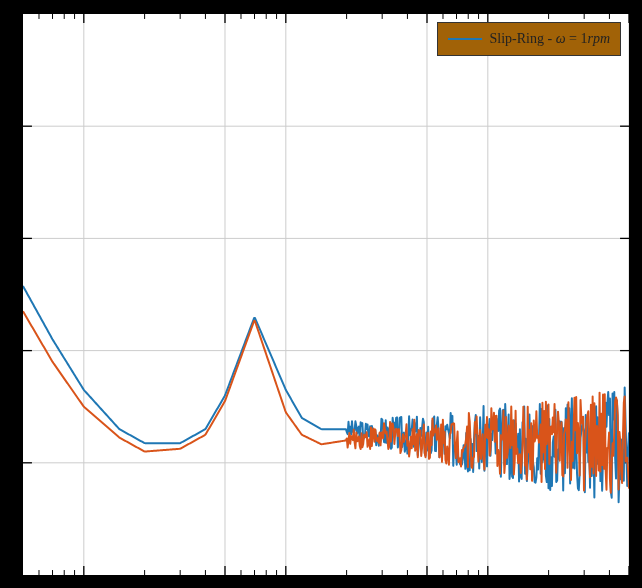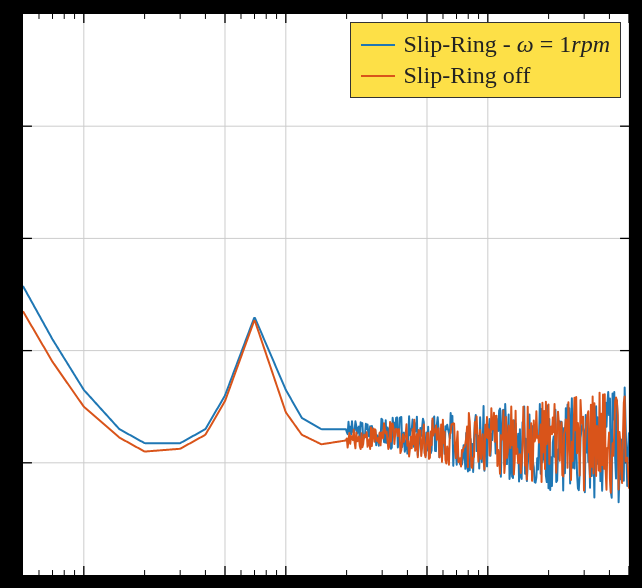--- a/index.html
+++ b/index.html
@@ -24,24 +24,24 @@
     position: absolute;
     left: 0;
     top: 0;
     width: 100%;
     height: 100%;
   }
   .legend {
     position: absolute;
     right: 8px;
     top: 8px;
-    background: #fde047;
+    background: #a16207;
     border: 1px solid #333;
     padding: 6px 10px;
-    font-size: 24px;
+    font-size: 14px;
   }
   .legend-row {
     display: flex;
     align-items: center;
     padding: 2px 0;
   }
   .legend-swatch {
     width: 34px;
     height: 2px;
     margin-right: 8px;
@@ -138,18 +138,14 @@
     <g id="series">
         <polyline points="0,274.025 0.8714285714285819,275.59920657314683 1.7428571428571413,277.1734131462936 2.6142857142857117,278.7476197194404 3.4857142857142827,280.3218262925873 4.357142857142853,281.89603286573407 5.228571428571423,283.47023943888087 6.099999999999993,285.04444601202766 6.971428571428576,286.6186525851745 7.842857142857135,288.1928591583213 8.714285714285717,289.7670657314681 9.585714285714289,291.34127230461496 10.45714285714287,292.9154788777618 11.328571428571422,294.48968545090855 12.200000000000001,296.0638920240554 13.07142857142857,297.6380985972022 13.942857142857141,299.212305170349 14.814285714285706,300.7865117434958 15.685714285714276,302.3607183166426 16.557142857142853,303.93492488978944 17.428571428571423,305.50913146293624 18.300000000000004,307.0833380360831 19.171428571428578,308.6575446092299 20.042857142857134,310.2317511823767 20.914285714285725,311.80595775552354 21.78571428571428,313.3801643286703 22.65714285714286,314.95437090181713 23.52857142857142,316.528577474964 24.39999999999999,318.1027840481107 25.27142857142857,319.6769906212576 26.142857142857135,321.25119719440437 27.01428571428572,322.8254037675512 27.885714285714293,324.399610340698 28.75714285714285,325.9738169138448 29.628571428571433,327.5480234869916 30.500000000000007,328.9710580665327 31.37142857142857,330.37793872478017 32.24285714285715,331.78481938302764 33.11428571428572,333.19170004127517 33.985714285714295,334.5985806995227 34.85714285714286,336.00546135777023 35.728571428571435,337.41234201601776 36.6,338.81922267426523 37.471428571428575,340.2261033325127 38.342857142857135,341.6329839907602 39.21428571428572,343.03986464900777 40.08571428571428,344.44674530725524 40.95714285714286,345.8536259655028 41.82857142857143,347.2605066237503 42.7,348.6673872819978 43.57142857142856,350.07426794024525 44.44285714285714,351.4811485984928 45.31428571428572,352.8880292567403 46.18571428571429,354.2949099149878 47.057142857142864,355.7017905732353 47.92857142857144,357.10867123148284 48.800000000000004,358.5155518897303 49.671428571428564,359.9224325479778 50.542857142857144,361.3293132062253 51.41428571428571,362.73619386447285 52.28571428571428,364.1430745227203 53.15714285714286,365.54995518096786 54.02857142857143,366.9568358392154 54.900000000000006,368.36371649746286 55.77142857142857,369.77059715571033 56.642857142857146,371.17747781395786 57.51428571428572,372.5843584722054 58.385714285714286,373.99123913045287 59.25714285714286,375.3981197887004 60.12857142857143,376.80500044694793 60.99999999999999,378.2118811051954 61.87142857142856,379.28123261302153 62.74285714285714,380.2438016860634 63.61428571428571,381.20637075910525 64.48571428571427,382.1689398321471 65.35714285714286,383.131508905189 66.22857142857144,384.09407797823087 67.1,385.05664705127265 67.97142857142858,386.01921612431454 68.84285714285714,386.9817851973564 69.71428571428571,387.9443542703982 70.58571428571429,388.9069233434401 71.45714285714286,389.869492416482 72.32857142857144,390.8320614895238 73.2,391.79463056256566 74.07142857142856,392.7571996356075 74.94285714285714,393.7197687086493 75.8142857142857,394.6823377816912 76.6857142857143,395.6449068547331 77.55714285714285,396.60747592777494 78.42857142857142,397.5700450008168 79.3,398.53261407385867 80.17142857142858,399.4951831469005 81.04285714285714,400.45775221994234 81.91428571428571,401.4203212929842 82.78571428571428,402.38289036602606 83.65714285714286,403.3454594390679 84.52857142857142,404.30802851210973 85.39999999999999,405.2705975851516 86.27142857142857,406.23316665819345 87.14285714285712,407.19573573123535 88.01428571428573,408.1583048042772 88.88571428571429,409.120873877319 89.75714285714287,410.0834429503609 90.62857142857143,411.04601202340274 91.5,412.0085810964446 92.37142857142858,412.97115016948646 93.24285714285715,413.9337192425283 94.11428571428571,414.89628831557013 94.9857142857143,415.858857388612 95.85714285714286,416.82142646165386 96.72857142857141,417.7839955346957 97.60000000000001,418.4254577258313 98.47142857142856,418.90998090838514 99.34285714285713,419.394504090939 100.21428571428571,419.87902727349285 101.08571428571429,420.36355045604677 101.95714285714286,420.8480736386007 102.82857142857142,421.33259682115454 103.7,421.8171200037084 104.57142857142856,422.30164318626225 105.44285714285714,422.78616636881617 106.31428571428572,423.2706895513701 107.18571428571428,423.75521273392394 108.05714285714286,424.2397359164778 108.92857142857143,424.72425909903166 109.80000000000001,425.20878228158557 110.67142857142856,425.6933054641394 111.54285714285714,426.17782864669334 112.41428571428571,426.6623518292472 113.28571428571429,427.14687501180106 114.15714285714286,427.6313981943549 115.02857142857144,428.11592137690883 115.89999999999999,428.60044455946274 116.77142857142857,429.0849677420166 117.64285714285715,429.56949092457046 118.51428571428572,430.0540141071243 119.3857142857143,430.53853728967823 120.25714285714287,431.0230604722321 121.12857142857145,431.507583654786 121.99999999999999,431.99210683733986 122.87142857142857,432.225 123.74285714285713,432.225 124.6142857142857,432.225 125.48571428571428,432.225 126.35714285714286,432.225 127.22857142857141,432.225 128.09999999999997,432.225 128.97142857142856,432.225 129.84285714285716,432.225 130.71428571428575,432.225 131.58571428571426,432.225 132.45714285714288,432.225 133.32857142857142,432.225 134.2,432.225 135.07142857142856,432.225 135.94285714285715,432.225 136.81428571428572,432.225 137.68571428571428,432.225 138.55714285714285,432.225 139.42857142857142,432.225 140.29999999999998,432.225 141.17142857142858,432.225 142.04285714285714,432.225 142.9142857142857,432.225 143.7857142857143,432.225 144.65714285714284,432.225 145.52857142857144,432.225 146.4,432.225 147.27142857142857,432.225 148.14285714285714,432.225 149.01428571428573,432.225 149.88571428571427,432.225 150.75714285714284,432.225 151.6285714285714,432.225 152.5,432.225 153.3714285714286,432.225 154.24285714285713,432.225 155.1142857142857,432.225 155.9857142857143,432.225 156.8571428571429,432.225 157.72857142857143,432.225 158.6,432.0159888554988 159.47142857142856,431.53146567294493 160.34285714285713,431.0469424903911 161.21428571428572,430.56241930783716 162.0857142857143,430.0778961252833 162.95714285714286,429.5933729427294 163.82857142857145,429.10884976017553 164.70000000000002,428.6243265776217 165.57142857142856,428.1398033950678 166.44285714285718,427.6552802125139 167.31428571428572,427.17075702996 168.1857142857143,426.68623384740613 169.05714285714285,426.20171066485227 169.92857142857147,425.7171874822984 170.8,425.2326642997445 171.67142857142858,424.74814111719064 172.54285714285714,424.2636179346367 173.41428571428574,423.77909475208287 174.2857142857143,423.294571569529 175.15714285714284,422.8100483869751 176.02857142857147,422.32552520442124 176.90000000000003,421.8410020218673 177.77142857142857,421.35647883931347 178.64285714285714,420.8719556567596 179.51428571428573,420.38743247420575 180.38571428571433,419.90290929165184 181.25714285714287,419.4183861090979 182.1285714285714,418.93386292654407 183.00000000000003,418.4493397439902 183.87142857142857,417.6817237661968 184.74285714285716,416.18254210502386 185.6142857142857,414.68336044385086 186.48571428571432,413.1841787826778 187.35714285714286,411.6849971215048 188.22857142857143,410.18581546033187 189.10000000000002,408.6866337991588 189.9714285714286,407.1874521379858 190.84285714285716,405.68827047681293 191.71428571428572,404.18908881563993 192.58571428571432,402.6899071544669 193.45714285714288,401.19072549329394 194.32857142857142,399.69154383212094 195.20000000000002,398.19236217094794 196.07142857142858,396.69318050977495 196.94285714285718,395.19399884860195 197.81428571428572,393.69481718742895 198.68571428571425,392.19563552625596 199.55714285714288,390.69645386508296 200.42857142857142,389.19727220390996 201.3,387.698090542737 202.17142857142858,386.19890888156397 203.04285714285717,384.699727220391 203.9142857142857,382.65341108603127 204.78571428571428,380.33352771507805 205.65714285714284,378.0136443441249 206.52857142857144,375.6937609731716 207.4,373.37387760221844 208.27142857142857,371.0539942312653 209.1428571428571,368.7341108603121 210.01428571428573,366.41422748935884 210.88571428571427,364.0943441184057 211.75714285714287,361.7744607474525 212.62857142857143,359.45457737649923 213.50000000000003,357.13469400554607 214.37142857142857,354.81481063459285 215.2428571428571,352.49492726363974 216.11428571428573,350.1750438926864 216.98571428571427,347.85516052173324 217.85714285714286,345.5352771507801 218.7285714285714,343.2153937798269 219.60000000000002,340.89551040887363 220.47142857142856,338.57562703792047 221.34285714285713,336.2557436669673 222.2142857142857,333.9358602960141 223.0857142857143,331.61597692506086 223.95714285714286,329.29609355410764 224.82857142857142,326.97621018315454 225.70000000000002,324.6563268122012 226.57142857142858,322.33644344124804 227.44285714285712,320.0165600702949 228.31428571428572,317.69667669934177 229.18571428571428,315.37679332838843 230.05714285714288,313.05690995743527 230.92857142857142,310.7370265864821 231.79999999999998,308.41714321552894 232.67142857142858,306.09725984457566 233.54285714285714,306.2585857791687 234.4142857142857,308.29074672997064 235.2857142857143,310.3229076807727 236.15714285714287,312.35506863157457 237.02857142857144,314.3872295823765 237.89999999999998,316.41939053317844 238.7714285714286,318.45155148398044 239.64285714285714,320.48371243478243 240.51428571428573,322.5158733855843 241.38571428571427,324.54803433638625 242.2571428571429,326.5801952871883 243.12857142857143,328.6123562379902 243.99999999999997,330.6445171887922 244.87142857142857,332.67667813959406 245.74285714285713,334.70883909039605 246.61428571428573,336.74100004119805 247.48571428571427,338.77316099199993 248.3571428571429,340.80532194280204 249.22857142857143,342.8374828936039 250.1,344.86964384440586 250.97142857142856,346.9018047952078 251.84285714285716,348.9339657460098 252.71428571428572,350.9661266968117 253.5857142857143,352.99828764761367 254.45714285714283,355.03044859841555 255.32857142857145,357.0626095492176 256.2,359.09477050001954 257.07142857142856,361.1269314508214 257.9428571428571,363.1590924016234 258.81428571428575,365.1912533524254 259.6857142857143,367.2234143032274 260.5571428571428,369.2555752540293 261.42857142857144,371.2877362048313 262.3,373.31989715563327 263.1714285714286,375.35205810643515 264.04285714285714,377.3842190572371 264.91428571428577,379.2018829998681 265.7857142857143,380.7309247188959 266.65714285714284,382.2599664379237 267.5285714285714,383.7890081569516 268.4,385.3180498759795 269.2714285714286,386.8470915950073 270.1428571428571,388.3761333140352 271.01428571428573,389.9051750330631 271.8857142857143,391.43421675209095 272.75714285714287,392.9632584711188 273.62857142857143,394.49230019014664 274.5,396.02134190917457 275.37142857142857,397.55038362820244 276.24285714285713,399.07942534723026 277.1142857142857,400.6084670662581 277.9857142857143,402.137508785286 278.85714285714283,403.6665505043138 279.72857142857146,405.1955922233417 280.59999999999997,406.72463394236956 281.4714285714286,407.27509579927096 282.34285714285716,407.77482301966194 283.21428571428567,408.2745502400529 284.0857142857143,408.77427746044395 284.95714285714286,409.27400468083493 285.8285714285714,409.7737319012259 286.7,410.27345912161695 287.5714285714286,410.773186342008 288.4428571428571,411.2729135623989 289.3142857142857,411.77264078278995 290.18571428571425,412.27236800318093 291.0571428571429,412.7720952235719 291.92857142857144,413.27182244396295 292.8,413.7715496643539 293.6714285714286,414.2712768847449 294.54285714285714,414.77100410513594 295.4142857142857,415.2707313255269 296.2857142857143,415.7704585459179 297.15714285714284,416.27018576630894 298.02857142857147,416.7699129866999 298.9,417.2696402070909 299.77142857142854,417.7693674274819 300.64285714285717,418.1 301.51428571428573,418.1 302.3857142857143,418.1 303.2571428571428,418.1 304.12857142857143,418.1 305,418.1 305.87142857142857,418.1 306.7428571428572,418.1 307.61428571428576,418.1 308.48571428571427,418.1 309.35714285714283,418.1 310.2285714285714,418.1 311.1,418.1 311.9714285714286,418.1 312.8428571428571,418.1 313.7142857142858,418.1 314.5857142857143,418.1 315.45714285714286,418.1 316.3285714285714,418.1 317.2,418.1 318.0714285714286,418.1 318.9428571428571,418.1 319.81428571428575,418.1 320.68571428571425,418.1 321.5571428571429,418.1 322.42857142857144,418.1 323.3,418.1 324.1714285714286,418.1 325.0428571428571,418.1 325.9142857142857,420.9992762361875 326.7857142857143,423.15286079532257 327.65714285714284,410.71589461914505 328.52857142857147,420.5880634384374 329.40000000000003,415.7232880650055 330.2714285714286,423.35090213680235 331.1428571428571,410.09593991104623 332.0142857142857,420.344127608139 332.8857142857143,421.54990660207307 333.75714285714287,419.59069870990436 334.62857142857143,410.23531050557375 335.49999999999994,414.96871728384235 336.3714285714286,422.5116753851612 337.24285714285713,416.89075886364276 338.1142857142857,415.5668903786328 338.98571428571427,430.5990216640407 339.8571428571429,411.22665683555874 340.72857142857146,415.00170053061106 341.59999999999997,412.0263658335204 342.4714285714286,428.35710027108536 343.34285714285716,426.8782374560411 344.2142857142857,425.0623433966047 345.0857142857143,412.6429643960628 345.95714285714286,417.8723313056653 346.8285714285715,413.43241974964553 347.7,424.7739078837425 348.57142857142856,425.6091765517748 349.4428571428571,415.12135520977927 350.3142857142857,431.3268910087454 351.1857142857143,414.8356518327677 352.0571428571429,420.75789436443154 352.92857142857144,420.28257515646294 353.79999999999995,427.02858260807346 354.6714285714286,419.14705375688425 355.54285714285714,434.3245103674683 356.4142857142857,424.32797425895194 357.2857142857143,426.3073722656884 358.15714285714284,434.82478638047525 359.02857142857147,422.3135567253564 359.9,430.71475973017766 360.77142857142854,407.7361616378811 361.64285714285717,408.37371818352307 362.51428571428573,419.3059977898519 363.3857142857143,431.05757936670386 364.2571428571428,431.49734412248176 365.1285714285715,409.1648487048243 366,431.92046018417136 366.87142857142857,416.4565032436403 367.74285714285713,419.41660980350343 368.61428571428576,427.3529613622145 369.4857142857143,412.6265819011861 370.35714285714283,437.87897751732646 371.2285714285714,436.7743910535162 372.09999999999997,406.728254180062 372.9714285714286,415.9411382319107 373.84285714285716,411.6836378783432 374.71428571428567,419.27785057944504 375.58571428571435,406.7083542795234 376.45714285714286,406.28298651545686 377.3285714285714,436.66693848033003 378.2,432.7812986176804 379.07142857142856,406.8543021112026 379.9428571428572,406.2257215863059 380.8142857142857,405.8295805466968 381.6857142857143,436.10795985774575 382.5571428571428,423.3021907118789 383.42857142857144,421.6399998196764 384.3,440.93535452007757 385.1714285714286,435.88476296853435 386.04285714285714,427.32335567090934 386.91428571428565,442.7304344745703 387.78571428571433,426.7713364379988 388.65714285714284,405.15706217746185 389.5285714285714,424.23744990547493 390.40000000000003,418.48395446057503 391.2714285714286,419.08192118215584 392.14285714285717,408.41484665199346 393.0142857142857,435.75975762516845 393.88571428571424,411.24258146704614 394.75714285714287,420.60433081345235 395.62857142857143,419.01770885245503 396.5,405.5561428054415 397.3714285714285,444.45491390461103 398.2428571428572,436.06316991772354 399.1142857142857,428.2434518982883 399.98571428571427,416.9847895720136 400.85714285714283,425.01135681401223 401.72857142857146,416.5421068614297 402.6,407.5351508760407 403.47142857142853,410.98609389577337 404.34285714285716,441.98734544823435 405.2142857142857,444.74029367992574 406.0857142857143,421.41495244509713 406.95714285714286,439.49899257105307 407.8285714285714,415.640421619097 408.69999999999993,437.65471535277254 409.57142857142856,435.5288177037985 410.4428571428572,442.4465467213123 411.3142857142857,439.58494730010256 412.1857142857143,409.4499531820902 413.0571428571429,408.0467219533638 413.9285714285714,405.397600621085 414.8,440.0379842461582 415.67142857142863,440.260799585984 416.54285714285714,414.08766502524895 417.4142857142857,406.0518498014935 418.2857142857142,417.628314055365 419.15714285714284,446.45189392646887 420.02857142857147,439.4800870355064 420.9,420.6800863561276 421.77142857142854,428.4285552716983 422.6428571428572,414.80324770236075 423.51428571428573,428.4576341477559 424.3857142857143,442.9619192178451 425.25714285714287,415.07530419361365 426.1285714285714,418.35694156999284 427.00000000000006,413.6865067842249 427.87142857142857,418.56985852620346 428.74285714285713,421.97426482160597 429.6142857142857,427.1667618711761 430.4857142857142,401.91497919732706 431.3571428571429,416.37648133839 432.22857142857146,404.7334585703768 433.09999999999997,455.0758793814548 433.97142857142853,434.8053808388539 434.8428571428572,436.57121452559613 435.7142857142857,440.35616278666566 436.5857142857143,453.9791151595087 437.4571428571428,441.60458502800475 438.3285714285714,448.19393114492283 439.20000000000005,448.7806003705282 440.07142857142856,453.4705535478463 440.9428571428571,454.6811303137318 441.81428571428575,453.66788633953286 442.68571428571425,447.1880398876597 443.5571428571429,434.2053159448504 444.4285714285714,443.40410357467954 445.3,458.08317622429286 446.1714285714286,421.87321574582757 447.0428571428571,453.86389542606315 447.9142857142857,460.69968859660366 448.78571428571433,455.09530435185013 449.65714285714284,459.4812856978924 450.5285714285714,427.93576952370927 451.40000000000003,444.7806435629016 452.2714285714286,433.04476467463485 453.14285714285717,461.1656645836188 454.0142857142857,427.0232811983758 454.88571428571424,411.41629581823 455.7571428571429,403.8241931247123 456.62857142857143,440.22101200530403 457.5,433.76158951825516 458.37142857142857,424.9792476459015 459.2428571428571,457.7108374414009 460.11428571428576,406.16280925011984 460.9857142857143,431.81001396909033 461.85714285714283,451.18422544463976 462.7285714285714,435.1502056203558 463.59999999999997,394.91093768575786 464.4714285714286,460.0262908738967 465.34285714285716,424.50219517673474 466.21428571428567,423.225718564723 467.0857142857143,455.5993949631969 467.9571428571429,413.7199892911867 468.8285714285714,419.0720910808588 469.7,407.76426957280603 470.5714285714286,444.7956282294322 471.4428571428571,423.09786105116495 472.31428571428575,429.1129469590255 473.18571428571425,416.37105745705776 474.0571428571429,405.10814507005114 474.92857142857144,418.6442869243182 475.79999999999995,442.54598177140457 476.6714285714286,407.3403160972782 477.5428571428572,418.376257959146 478.4142857142857,419.85847023338323 479.2857142857143,399.40149961248073 480.1571428571428,397.3674743698964 481.02857142857147,466.02840138376564 481.90000000000003,425.1746020951606 482.77142857142854,399.2814381667726 483.6428571428571,398.71056942831945 484.5142857142858,453.93764232100426 485.3857142857143,392.8476569522138 486.25714285714287,413.8499143550629 487.12857142857143,453.3231055459567 487.99999999999994,423.37516625616445 488.8714285714286,403.37701136963136 489.74285714285713,468.2012183613647 490.6142857142857,459.26436697711546 491.48571428571427,412.7105982366185 492.3571428571428,465.87535931922514 493.22857142857146,467.27012649381663 494.1,409.04435127337183 494.97142857142853,412.00337345179366 495.84285714285716,412.5017786652767 496.7142857142858,439.44254176422635 497.5857142857143,434.2880426529387 498.45714285714286,422.7718076200133 499.32857142857137,470.7697393225812 500.2,418.18751028398015 501.0714285714286,465.8224008486212 501.9428571428571,468.2449800420944 502.8142857142857,411.2048565678506 503.6857142857143,423.6008836398977 504.5571428571428,395.372664999153 505.42857142857144,463.0090522238019 506.30000000000007,427.6634488958558 507.1714285714286,470.40892824394905 508.04285714285714,454.1910881152013 508.91428571428565,443.98356212102556 509.7857142857143,403.30106248349864 510.6571428571429,433.30977294687375 511.5285714285714,436.68323706257075 512.4,415.00611720588614 513.2714285714286,451.1592539812343 514.1428571428571,456.3372165136077 515.0142857142857,471.4013419126661 515.8857142857142,472.0809494347456 516.7571428571429,466.738407517352 517.6285714285715,447.3037632041653 518.5,458.7707440041292 519.3714285714286,430.0341835972781 520.2428571428571,392.73961270025285 521.1142857142856,463.01010506364486 521.9857142857143,397.78660765834695 522.8571428571429,451.42819855361165 523.7285714285714,447.1658106060658 524.6,423.8614895331572 525.4714285714285,403.83525742385814 526.3428571428572,464.66486152539306 527.2142857142858,471.393522857028 528.0857142857143,394.3383108715719 528.9571428571428,477.5449291104517 529.8285714285715,407.90830968810974 530.7,479.34399800476154 531.5714285714286,446.3942861772372 532.4428571428572,475.4050407752223 533.3142857142857,431.3709991634059 534.1857142857143,425.44124843913784 535.0571428571428,445.8644433225949 535.9285714285714,398.6672316672201 536.8,471.39375407518276 537.6714285714285,469.8073640311743 538.5428571428572,438.49927462293476 539.4142857142857,447.9889039861078 540.2857142857142,410.093285924501 541.1571428571428,413.83631328873975 542.0285714285715,410.62833928960356 542.9,420.8632294469522 543.7714285714286,479.9163904555065 544.6428571428571,417.017448030998 545.5142857142857,462.619034602261 546.3857142857144,397.1297338420088 547.2571428571429,426.56104786753036 548.1285714285714,393.2835838547446 549,422.63513037063774 549.8714285714285,397.0184229366984 550.7428571428571,472.8679222276786 551.6142857142858,414.7942714443079 552.4857142857143,387.08228139567507 553.3571428571429,457.0450813499122 554.2285714285714,432.8483763934392 555.1,457.74907832927073 555.9714285714286,403.6301515014229 556.8428571428572,434.11792041693195 557.7142857142857,463.21182022372255 558.5857142857144,477.6246743568797 559.4571428571429,479.4896563649472 560.3285714285714,463.15053534804804 561.1999999999999,426.8031206503741 562.0714285714286,419.75582144959014 562.9428571428572,413.02076091210733 563.8142857142857,416.82524546447155 564.6857142857143,421.67319309992047 565.5571428571428,481.61103933862773 566.4285714285713,403.7931692531182 567.3000000000001,441.71394577469323 568.1714285714286,409.9028951760629 569.0428571428571,451.1531962589655 569.9142857142857,435.0687176083022 570.7857142857142,477.0395473787317 571.6571428571428,405.06530000709995 572.5285714285715,465.27329255161186 573.4,419.8252432157844 574.2714285714286,438.42958306694845 575.1428571428572,487.0152921719365 576.0142857142857,411.3794897259464 576.8857142857142,395.01733963305367 577.7571428571429,453.3368045168493 578.6285714285714,406.1705040072334 579.5,451.3488460182731 580.3714285714285,428.744756179942 581.2428571428571,470.4604484076276 582.1142857142858,448.8916494895118 582.9857142857143,480.04982068244385 583.8571428571429,443.96163443964355 584.7285714285715,453.0302945175568 585.6,446.1963938943236 586.4714285714285,391.6197976354706 587.3428571428572,415.70984680348704 588.2142857142858,392.6787225210177 589.0857142857143,380.68442045493583 589.9571428571428,403.9603843378309 590.8285714285714,387.2948001956002 591.7,480.7087322855041 592.5714285714286,487.1157320387542 593.4428571428572,382.09939485379954 594.3142857142857,408.42147145548256 595.1857142857142,380.6979036534208 596.0571428571429,446.53603364843104 596.9285714285714,467.82427908256193 597.8,389.1473492381188 598.6714285714286,412.308764962602 599.5428571428571,491.7182258963435 600.4142857142857,465.0673479018237 601.2857142857143,468.5536220938525 602.1571428571428,428.6476083237744 603.0285714285715,437.74849886535566 603.9000000000001,444.67090649765197 604.7714285714286,470.16190882468175 605.6428571428571,376.19552034293235 606.5142857142856,410.43325203076404 607.3857142857142,444.1255975694433 608.2571428571429,475.3586640685128 609.1285714285714,437.91703947759004 610,421.40833076131685" fill="none" stroke="#1f77b4" stroke-width="2" stroke-linejoin="round"></polyline>
         <polyline points="0,299.45 0.8714285714285819,300.9413535956128 1.7428571428571413,302.4327071912256 2.6142857142857117,303.9240607868383 3.4857142857142827,305.4154143824511 4.357142857142853,306.90676797806384 5.228571428571423,308.39812157367663 6.099999999999993,309.8894751692894 6.971428571428576,311.38082876490216 7.842857142857135,312.8721823605149 8.714285714285717,314.36353595612775 9.585714285714289,315.8548895517405 10.45714285714287,317.3462431473533 11.328571428571422,318.837596742966 12.200000000000001,320.3289503385788 13.07142857142857,321.82030393419154 13.942857142857141,323.31165752980434 14.814285714285706,324.8030111254171 15.685714285714276,326.29436472102986 16.557142857142853,327.7857183166426 17.428571428571423,329.2770719122554 18.300000000000004,330.7684255078682 19.171428571428578,332.2597791034809 20.042857142857134,333.75113269909366 20.914285714285725,335.2424862947065 21.78571428571428,336.73383989031925 22.65714285714286,338.225193485932 23.52857142857142,339.71654708154483 24.39999999999999,341.20790067715757 25.27142857142857,342.6992542727703 26.142857142857135,344.19060786838304 27.01428571428572,345.6819614639959 27.885714285714293,347.1733150596086 28.75714285714285,348.66466865522136 29.628571428571433,350.1560222508342 30.500000000000007,351.4298293924735 31.37142857142857,352.68038997758237 32.24285714285715,353.93095056269124 33.11428571428572,355.18151114780017 33.985714285714295,356.4320717329091 34.85714285714286,357.68263231801797 35.728571428571435,358.93319290312684 36.6,360.18375348823577 37.471428571428575,361.43431407334464 38.342857142857135,362.6848746584535 39.21428571428572,363.93543524356244 40.08571428571428,365.1859958286713 40.95714285714286,366.4365564137802 41.82857142857143,367.6871169988891 42.7,368.93767758399804 43.57142857142856,370.1882381691069 44.44285714285714,371.4387987542158 45.31428571428572,372.6893593393247 46.18571428571429,373.9399199244336 47.057142857142864,375.1904805095425 47.92857142857144,376.4410410946514 48.800000000000004,377.69160167976025 49.671428571428564,378.9421622648691 50.542857142857144,380.19272284997805 51.41428571428571,381.443283435087 52.28571428571428,382.69384402019585 53.15714285714286,383.9444046053047 54.02857142857143,385.19496519041365 54.900000000000006,386.4455257755226 55.77142857142857,387.69608636063145 56.642857142857146,388.9466469457403 57.51428571428572,390.1972075308492 58.385714285714286,391.4477681159581 59.25714285714286,392.698328701067 60.12857142857143,393.9488892861759 60.99999999999999,395.1994498712848 61.87142857142856,396.07453991023124 62.74285714285714,396.83084418190697 63.61428571428571,397.5871484535827 64.48571428571427,398.34345272525843 65.35714285714286,399.0997569969342 66.22857142857144,399.85606126861 67.1,400.6123655402857 67.97142857142858,401.3686698119614 68.84285714285714,402.1249740836372 69.71428571428571,402.88127835531293 70.58571428571429,403.63758262698866 71.45714285714286,404.3938868986644 72.32857142857144,405.1501911703401 73.2,405.90649544201585 74.07142857142856,406.6627997136916 74.94285714285714,407.41910398536737 75.8142857142857,408.1754082570431 76.6857142857143,408.9317125287189 77.55714285714285,409.6880168003946 78.42857142857142,410.44432107207035 79.3,411.2006253437461 80.17142857142858,411.9569296154218 81.04285714285714,412.71323388709754 81.91428571428571,413.4695381587733 82.78571428571428,414.22584243044906 83.65714285714286,414.9821467021248 84.52857142857142,415.73845097380047 85.39999999999999,416.49475524547626 86.27142857142857,417.25105951715204 87.14285714285712,418.0073637888278 88.01428571428573,418.7636680605035 88.88571428571429,419.51997233217924 89.75714285714287,420.27627660385497 90.62857142857143,421.0325808755307 91.5,421.78888514720643 92.37142857142858,422.5451894188822 93.24285714285715,423.30149369055795 94.11428571428571,424.0577979622337 94.9857142857143,424.81410223390947 95.85714285714286,425.5704065055852 96.72857142857141,426.3267107772609 97.60000000000001,426.9004577258313 98.47142857142856,427.38498090838516 99.34285714285713,427.869504090939 100.21428571428571,428.3540272734929 101.08571428571429,428.8385504560468 101.95714285714286,429.32307363860065 102.82857142857142,429.80759682115456 103.7,430.2921200037084 104.57142857142856,430.7766431862623 105.44285714285714,431.26116636881613 106.31428571428572,431.74568955137005 107.18571428571428,432.23021273392396 108.05714285714286,432.7147359164778 108.92857142857143,433.1992590990317 109.80000000000001,433.68378228158554 110.67142857142856,434.16830546413945 111.54285714285714,434.6528286466933 112.41428571428571,435.1373518292472 113.28571428571429,435.6218750118011 114.15714285714286,436.10639819435494 115.02857142857144,436.5909213769088 115.89999999999999,437.0754445594627 116.77142857142857,437.5599677420166 117.64285714285715,438.0444909245705 118.51428571428572,438.52901410712434 119.3857142857143,439.01353728967825 120.25714285714287,439.4980604722321 121.12857142857145,439.982583654786 121.99999999999999,440.4671068373399 122.87142857142857,440.6642931319285 123.74285714285713,440.59553819813976 124.6142857142857,440.5267832643511 125.48571428571428,440.45802833056234 126.35714285714286,440.38927339677366 127.22857142857141,440.320518462985 128.09999999999997,440.25176352919624 128.97142857142856,440.18300859540756 129.84285714285716,440.1142536616188 130.71428571428575,440.04549872783014 131.58571428571426,439.97674379404145 132.45714285714288,439.9079888602527 133.32857142857142,439.83923392646403 134.2,439.7704789926753 135.07142857142856,439.7017240588866 135.94285714285715,439.63296912509793 136.81428571428572,439.5642141913092 137.68571428571428,439.4954592575205 138.55714285714285,439.42670432373177 139.42857142857142,439.3579493899431 140.29999999999998,439.2891944561544 141.17142857142858,439.2204395223657 142.04285714285714,439.151684588577 142.9142857142857,439.0829296547883 143.7857142857143,439.01417472099956 144.65714285714284,438.9454197872109 145.52857142857144,438.8766648534222 146.4,438.80790991963346 147.27142857142857,438.7391549858448 148.14285714285714,438.67040005205604 149.01428571428573,438.60164511826736 149.88571428571427,438.5328901844787 150.75714285714284,438.46413525069 151.6285714285714,438.39538031690125 152.5,438.3266253831125 153.3714285714286,438.25787044932383 154.24285714285713,438.18911551553515 155.1142857142857,438.12036058174647 155.9857142857143,438.05160564795773 156.8571428571429,437.98285071416905 157.72857142857143,437.9140957803803 158.6,437.6659888554988 159.47142857142856,437.1814656729449 160.34285714285713,436.69694249039105 161.21428571428572,436.2124193078372 162.0857142857143,435.7278961252833 162.95714285714286,435.2433729427294 163.82857142857145,434.7588497601755 164.70000000000002,434.27432657762165 165.57142857142856,433.7898033950678 166.44285714285718,433.3052802125139 167.31428571428572,432.82075702996 168.1857142857143,432.3362338474061 169.05714285714285,431.85171066485225 169.92857142857147,431.3671874822984 170.8,430.88266429974453 171.67142857142858,430.3981411171906 172.54285714285714,429.91361793463676 173.41428571428574,429.42909475208285 174.2857142857143,428.944571569529 175.15714285714284,428.46004838697513 176.02857142857147,427.9755252044212 176.90000000000003,427.49100202186736 177.77142857142857,427.00647883931344 178.64285714285714,426.5219556567596 179.51428571428573,426.03743247420573 180.38571428571433,425.5529092916519 181.25714285714287,425.06838610909796 182.1285714285714,424.5838629265441 183.00000000000003,424.0993397439902 183.87142857142857,423.33172376619683 184.74285714285716,421.8325421050239 185.6142857142857,420.3333604438509 186.48571428571432,418.83417878267784 187.35714285714286,417.33499712150484 188.22857142857143,415.8358154603319 189.10000000000002,414.33663379915885 189.9714285714286,412.83745213798585 190.84285714285716,411.3382704768129 191.71428571428572,409.8390888156399 192.58571428571432,408.3399071544669 193.45714285714288,406.8407254932939 194.32857142857142,405.3415438321209 195.20000000000002,403.842362170948 196.07142857142858,402.3431805097749 196.94285714285718,400.8439988486019 197.81428571428572,399.344817187429 198.68571428571425,397.845635526256 199.55714285714288,396.34645386508294 200.42857142857142,394.84727220390994 201.3,393.348090542737 202.17142857142858,391.84890888156394 203.04285714285717,390.34972722039106 203.9142857142857,388.2481757676752 204.78571428571428,385.845439419188 205.65714285714284,383.4427030707008 206.52857142857144,381.0399667222135 207.4,378.6372303737263 208.27142857142857,376.23449402523903 209.1428571428571,373.83175767675186 210.01428571428573,371.4290213282645 210.88571428571427,369.0262849797773 211.75714285714287,366.6235486312901 212.62857142857143,364.22081228280274 213.50000000000003,361.8180759343156 214.37142857142857,359.4153395858283 215.2428571428571,357.0126032373411 216.11428571428573,354.6098668888538 216.98571428571427,352.2071305403666 217.85714285714286,349.8043941918794 218.7285714285714,347.4016578433922 219.60000000000002,344.99892149490483 220.47142857142856,342.5961851464176 221.34285714285713,340.1934487979304 222.2142857142857,337.7907124494432 223.0857142857143,335.3879761009559 223.95714285714286,332.9852397524687 224.82857142857142,330.58250340398143 225.70000000000002,328.17976705549415 226.57142857142858,325.77703070700693 227.44285714285712,323.3742943585197 228.31428571428572,320.9715580100325 229.18571428571428,318.56882166154514 230.05714285714288,316.166085313058 230.92857142857142,313.7633489645707 231.79999999999998,311.3606126160836 232.67142857142858,308.9578762675962 233.54285714285714,309.39551271971413 234.4142857142857,311.9747939265012 235.2857142857143,314.5540751332884 236.15714285714287,317.13335634007547 237.02857142857144,319.71263754686254 237.89999999999998,322.29191875364955 238.7714285714286,324.87119996043674 239.64285714285714,327.4504811672238 240.51428571428573,330.0297623740109 241.38571428571427,332.60904358079796 242.2571428571429,335.18832478758515 243.12857142857143,337.7676059943722 243.99999999999997,340.34688720115923 244.87142857142857,342.9261684079463 245.74285714285713,345.5054496147335 246.61428571428573,348.08473082152057 247.48571428571427,350.66401202830764 248.3571428571429,353.2432932350948 249.22857142857143,355.8225744418819 250.1,358.40185564866897 250.97142857142856,360.98113685545604 251.84285714285716,363.56041806224323 252.71428571428572,366.1396992690303 253.5857142857143,368.7189804758174 254.45714285714283,371.2982616826044 255.32857142857145,373.87754288939163 256.2,376.45682409617865 257.07142857142856,379.0361053029657 257.9428571428571,381.6153865097528 258.81428571428575,384.19466771654 259.6857142857143,386.77394892332705 260.5571428571428,389.3532301301141 261.42857142857144,391.9325113369013 262.3,394.51179254368833 263.1714285714286,397.09107375047546 264.04285714285714,399.6703549572625 264.91428571428577,401.6715063998945 265.7857142857143,402.8947397751167 266.65714285714284,404.117973150339 267.5285714285714,405.3412065255613 268.4,406.56443990078367 269.2714285714286,407.7876732760059 270.1428571428571,409.0109066512282 271.01428571428573,410.2341400264505 271.8857142857143,411.4573734016728 272.75714285714287,412.68060677689505 273.62857142857143,413.90384015211737 274.5,415.1270735273397 275.37142857142857,416.3503069025619 276.24285714285713,417.5735402777842 277.1142857142857,418.7967736530064 277.9857142857143,420.0200070282288 278.85714285714283,421.24324040345107 279.72857142857146,422.4664737786734 280.59999999999997,423.6897071538956 281.4714285714286,424.1538314293803 282.34285714285716,424.5785995667127 283.21428571428567,425.003367704045 284.0857142857143,425.42813584137735 284.95714285714286,425.8529039787097 285.8285714285714,426.277672116042 286.7,426.7024402533744 287.5714285714286,427.12720839070676 288.4428571428571,427.55197652803906 289.3142857142857,427.9767446653715 290.18571428571425,428.4015128027038 291.0571428571429,428.82628094003616 291.92857142857144,429.2510490773685 292.8,429.6758172147008 293.6714285714286,430.1005853520332 294.54285714285714,430.52535348936556 295.4142857142857,430.95012162669786 296.2857142857143,431.37488976403023 297.15714285714284,431.7996579013626 298.02857142857147,432.2244260386949 298.9,432.64919417602727 299.77142857142854,433.07396231335963 300.64285714285717,433.30909400047227 301.51428571428573,433.1734275093572 302.3857142857143,433.0377610182421 303.2571428571428,432.902094527127 304.12857142857143,432.7664280360119 305,432.6307615448968 305.87142857142857,432.49509505378177 306.7428571428572,432.35942856266666 307.61428571428576,432.2237620715516 308.48571428571427,432.0880955804365 309.35714285714283,431.9524290893214 310.2285714285714,431.8167625982063 311.1,431.6810961070912 311.9714285714286,431.54542961597616 312.8428571428571,431.4097631248611 313.7142857142858,431.274096633746 314.5857142857143,431.1384301426309 315.45714285714286,431.0027636515158 316.3285714285714,430.8670971604007 317.2,430.7314306692856 318.0714285714286,430.59576417817055 318.9428571428571,430.4600976870555 319.81428571428575,430.3244311959404 320.68571428571425,430.1887647048253 321.5571428571429,430.0530982137102 322.42857142857144,429.91743172259515 323.3,429.78176523148005 324.1714285714286,429.646098740365 325.0428571428571,429.5104322492499 325.9142857142857,427.50578569030563 326.7857142857143,436.7161300746843 327.65714285714284,429.090622376394 328.52857142857147,422.0425454732697 329.40000000000003,432.841624093434 330.2714285714286,425.12670311760064 331.1428571428571,425.51555795705735 332.0142857142857,429.1637639330833 332.8857142857143,418.713416494105 333.75714285714287,431.0664845258864 334.62857142857143,437.39945595382295 335.49999999999994,421.3713596040935 336.3714285714286,430.36466709894256 337.24285714285713,429.66125078884454 338.1142857142857,425.55511141476916 338.98571428571427,435.02885740541467 339.8571428571429,438.2043923943543 340.72857142857146,422.2469314283031 341.59999999999997,436.4339334714824 342.4714285714286,433.0801841524996 343.34285714285716,423.85080842190087 344.2142857142857,424.48245385829364 345.0857142857143,426.29999631647763 345.95714285714286,421.1262070905202 346.8285714285715,435.94506717703814 347.7,432.25797908651816 348.57142857142856,428.18089292010586 349.4428571428571,438.1063407753161 350.3142857142857,416.32020747299015 351.1857142857143,435.105071297316 352.0571428571429,418.92385533183506 352.92857142857144,417.46133225194046 353.79999999999995,430.8197544732775 354.6714285714286,418.50522528296983 355.54285714285714,426.2709944015318 356.4142857142857,430.0846423692466 357.2857142857143,427.34193697588114 358.15714285714284,431.8665154348954 359.02857142857147,421.5262833433439 359.9,434.45315729269794 360.77142857142854,421.8928974001307 361.64285714285717,421.37669678185716 362.51428571428573,427.38573365051775 363.3857142857143,412.18954115951715 364.2571428571428,417.9679671499007 365.1285714285715,422.46984006663035 366,420.6570948263783 366.87142857142857,429.00443329879386 367.74285714285713,438.09689780937 368.61428571428576,435.8239521278326 369.4857142857143,410.7957502703889 370.35714285714283,430.67471655159096 371.2285714285714,412.42929400969876 372.09999999999997,412.4797585532547 372.9714285714286,417.41686198960224 373.84285714285716,433.0075552178369 374.71428571428567,421.7996148264928 375.58571428571435,417.59814707075685 376.45714285714286,418.80316780977205 377.3285714285714,425.0261563041733 378.2,417.8820275331333 379.07142857142856,422.3893843591467 379.9428571428572,442.21943298166605 380.8142857142857,439.01563578911623 381.6857142857143,430.2333513420351 382.5571428571428,423.2108942546845 383.42857142857144,430.92857586542107 384.3,427.3298957694799 385.1714285714286,423.9110501509425 386.04285714285714,413.1901246024072 386.91428571428565,434.81876857787427 387.78571428571433,430.00181009849763 388.65714285714284,445.6369772678729 389.5285714285714,437.40033288525444 390.40000000000003,425.6927640603757 391.2714285714286,437.3423916750822 392.14285714285717,418.3026323446252 393.0142857142857,433.399673175997 393.88571428571424,408.75903634341324 394.75714285714287,439.81622799883763 395.62857142857143,437.03766351538127 396.5,423.2571732567403 397.3714285714285,446.37406453848905 398.2428571428572,419.0495416835164 399.1142857142857,424.582664688646 399.98571428571427,419.4374022585464 400.85714285714283,445.0631261773248 401.72857142857146,436.7217458745846 402.6,424.8303689179363 403.47142857142853,413.4528200308408 404.34285714285716,442.21537805054606 405.2142857142857,446.3699359556764 406.0857142857143,434.5308185635208 406.95714285714286,422.15982064666684 407.8285714285714,421.82684915993065 408.69999999999993,448.01565853010294 409.57142857142856,446.89132880021253 410.4428571428572,420.5864206648798 411.3142857142857,434.1508109886407 412.1857142857143,407.2999215776373 413.0571428571429,424.56075025561324 413.9285714285714,418.5359045832683 414.8,421.1575462545577 415.67142857142863,414.3277065480788 416.54285714285714,428.8870505275198 417.4142857142857,423.670612207373 418.2857142857142,417.21078223180234 419.15714285714284,446.4691998543579 420.02857142857147,442.65338528061966 420.9,413.49338202972547 421.77142857142854,451.0749841317135 422.6428571428572,408.60085256259595 423.51428571428573,431.97131809640547 424.3857142857143,421.02471546248614 425.25714285714287,449.2967336911331 426.1285714285714,452.6335312617777 427.00000000000006,435.4915514218892 427.87142857142857,444.3678971788631 428.74285714285713,453.9966428907457 429.6142857142857,423.10554110918076 430.4857142857142,421.9230727633285 431.3571428571429,413.10495488318156 432.22857142857146,413.3495790959331 433.09999999999997,412.1322374331163 433.97142857142853,412.5670368993724 434.8428571428572,437.76780720476273 435.7142857142857,447.2266154278576 436.5857142857143,431.76328308790517 437.4571428571428,420.4708442669634 438.3285714285714,451.33212723231446 439.20000000000005,448.4120658857398 440.07142857142856,447.36090221003076 440.9428571428571,455.6242322822977 441.81428571428575,439.1976994440023 442.68571428571425,440.73591154681674 443.5571428571429,436.5233841428633 444.4285714285714,436.15509874031966 445.3,432.434477992944 446.1714285714286,426.55527094664853 447.0428571428571,415.44517399554485 447.9142857142857,456.35645451507946 448.78571428571433,401.7826482835045 449.65714285714284,410.5751596523365 450.5285714285714,430.2367261712476 451.40000000000003,455.61109522395003 452.2714285714286,457.1135374043974 453.14285714285717,446.7937896149525 454.0142857142857,445.87715219814913 454.88571428571424,410.9337550618495 455.7571428571429,421.7012826531743 456.62857142857143,405.40097123174576 457.5,426.7139011571014 458.37142857142857,450.9168047624866 459.2428571428571,431.1216981113345 460.11428571428576,418.851603294106 460.9857142857143,448.0527464988253 461.85714285714283,436.7498780238534 462.7285714285714,423.2098070595722 463.59999999999997,448.7757441868953 464.4714285714286,458.6392297110221 465.34285714285716,413.59371153030264 466.21428571428567,426.40022374848854 467.0857142857143,405.78887607167746 467.9571428571429,427.3449760364423 468.8285714285714,418.14029018553464 469.7,444.7012108734606 470.5714285714286,438.1678120063449 471.4428571428571,397.0718719037992 472.31428571428575,418.40803640562217 473.18571428571425,417.9007646358132 474.0571428571429,401.6751285688774 474.92857142857144,430.85327123152416 475.79999999999995,404.76249065560677 476.6714285714286,404.6755583165484 477.5428571428572,455.1550320109544 478.4142857142857,439.0328940475297 479.2857142857143,446.15675586661195 480.1571428571428,462.95911593866896 481.02857142857147,424.21443837430076 481.90000000000003,428.8359477337701 482.77142857142854,424.4390007443925 483.6428571428571,399.4091720456987 484.5142857142858,462.21607247288733 485.3857142857143,450.0791712930103 486.25714285714287,405.7803907225464 487.12857142857143,446.9531093476213 487.99999999999994,440.63376147918234 488.8714285714286,414.4831184445894 489.74285714285713,423.42511697077805 490.6142857142857,437.16791233272943 491.48571428571427,395.20005978654183 492.3571428571428,434.07140120620795 493.22857142857146,409.2661737973634 494.1,463.81420431840485 494.97142857142853,449.26174904563965 495.84285714285716,399.4660063679367 496.7142857142858,442.9245799405862 497.5857142857143,437.8936280157704 498.45714285714286,452.3661177903459 499.32857142857137,449.00310400910007 500.2,443.2897356594694 501.0714285714286,462.2424363131119 501.9428571428571,451.14355331264755 502.8142857142857,434.0530756104274 503.6857142857143,395.440062493136 504.5571428571428,416.8982836773687 505.42857142857144,454.84080844522686 506.30000000000007,450.50294250888874 507.1714285714286,468.8548924061038 508.04285714285714,395.4831974475626 508.91428571428565,441.3039510772113 509.7857142857143,418.85440666186287 510.6571428571429,458.52804481791685 511.5285714285714,412.147332050994 512.4,470.1614573230976 513.2714285714286,454.0105856884277 514.1428571428571,409.39857653417135 515.0142857142857,430.6518776398995 515.8857142857142,427.0203009600023 516.7571428571429,399.99205943339837 517.6285714285715,426.8093573304976 518.5,424.70791878459204 519.3714285714286,431.76559131764117 520.2428571428571,425.3719620395426 521.1142857142856,413.32073165183726 521.9857142857143,471.35908320054847 522.8571428571429,391.6054379466537 523.7285714285714,441.4817871787209 524.6,399.7975881453568 525.4714285714285,458.1772165231925 526.3428571428572,390.41244769048365 527.2142857142858,433.20399369179347 528.0857142857143,422.0679669780169 528.9571428571428,393.17276318249543 529.8285714285715,453.1922806891077 530.7,416.534048568501 531.5714285714286,415.421098358384 532.4428571428572,423.16325732787857 533.3142857142857,406.2522796882516 534.1857142857143,421.34349845674524 535.0571428571428,392.72151753511025 535.9285714285714,442.3977283603062 536.8,461.91872223861276 537.6714285714285,413.53290248885094 538.5428571428572,400.4987883117834 539.4142857142857,411.8899263830883 540.2857142857142,449.8816120586989 541.1571428571428,420.29002444619647 542.0285714285715,411.0898304246871 542.9,464.5795266492206 543.7714285714286,465.8593273711393 544.6428571428571,423.1155518159925 545.5142857142857,418.966207199951 546.3857142857144,408.3181324186355 547.2571428571429,410.09188854455635 548.1285714285714,457.09502237849597 549,390.93457120827424 549.8714285714285,425.35331051546285 550.7428571428571,449.68478899287084 551.6142857142858,469.30067015818804 552.4857142857143,430.7301518232574 553.3571428571429,450.1681315791618 554.2285714285714,418.6067703947672 555.1,386.5804270974538 555.9714285714286,419.29568329089113 556.8428571428572,385.65457025367647 557.7142857142857,442.4541643417761 558.5857142857144,411.9723881291767 559.4571428571429,426.91948783206755 560.3285714285714,464.84953123114883 561.1999999999999,388.65441535453454 562.0714285714286,407.32921670883127 562.9428571428572,412.3577590370481 563.8142857142857,405.719028433114 564.6857142857143,479.8691969727654 565.5571428571428,438.06244247927344 566.4285714285713,423.32793273242464 567.3000000000001,408.83460570902616 568.1714285714286,404.0447908376549 569.0428571428571,400.1705141549447 569.9142857142857,447.2544717141333 570.7857142857142,466.62750165506156 571.6571428571428,393.5074278458426 572.5285714285715,455.93399406488913 573.4,385.1980204665446 574.2714285714286,462.6605762013308 575.1428571428572,391.893929936736 576.0142857142857,418.1838807737395 576.8857142857142,465.3923647371466 577.7571428571429,414.89238895761684 578.6285714285714,423.54379735438744 579.5,459.84684027747727 580.3714285714285,381.3176118092394 581.2428571428571,460.7959818667054 582.1142857142858,402.6521414737566 582.9857142857143,454.16681094261605 583.8571428571429,383.1877268003336 584.7285714285715,457.8851817180205 585.6,383.0119687925873 586.4714285714285,459.1583380191225 587.3428571428572,479.18587202391734 588.2142857142858,437.0776282710203 589.0857142857143,436.6111692308764 589.9571428571428,421.41556768484327 590.8285714285714,468.62953555753415 591.7,482.17515423368593 592.5714285714286,452.18474880890966 593.4428571428572,432.3327366835207 594.3142857142857,444.97509101510286 595.1857142857142,420.7163680146705 596.0571428571429,389.66853592723874 596.9285714285714,386.295974591382 597.8,388.98250273539526 598.6714285714286,404.1794848179916 599.5428571428571,478.95048051374636 600.4142857142857,421.01647765539764 601.2857142857143,431.4140210661899 602.1571428571428,459.9467984487668 603.0285714285715,472.2685758540863 603.9000000000001,425.44826291721273 604.7714285714286,391.45331509171706 605.6428571428571,385.1890804108697 606.5142857142856,450.7081535793822 607.3857142857142,449.81627270989605 608.2571428571429,446.86667707999834 609.1285714285714,460.9753474050711 610,477.9767275377229" fill="none" stroke="#d9541a" stroke-width="2" stroke-linejoin="round"></polyline>
       </g>
   </svg>
   <div class="legend">
     <div class="legend-row">
       <div class="legend-swatch" style="background:#1f77b4"></div>
       <span class="legend-label">Slip-Ring - <i>ω</i> = 1<i>rpm</i></span>
     </div>
-    <div class="legend-row">
-      <div class="legend-swatch" style="background:#d9541a"></div>
-      <span class="legend-label">Slip-Ring off</span>
-    </div>
   </div>
 </div>
 
 </body></html>

